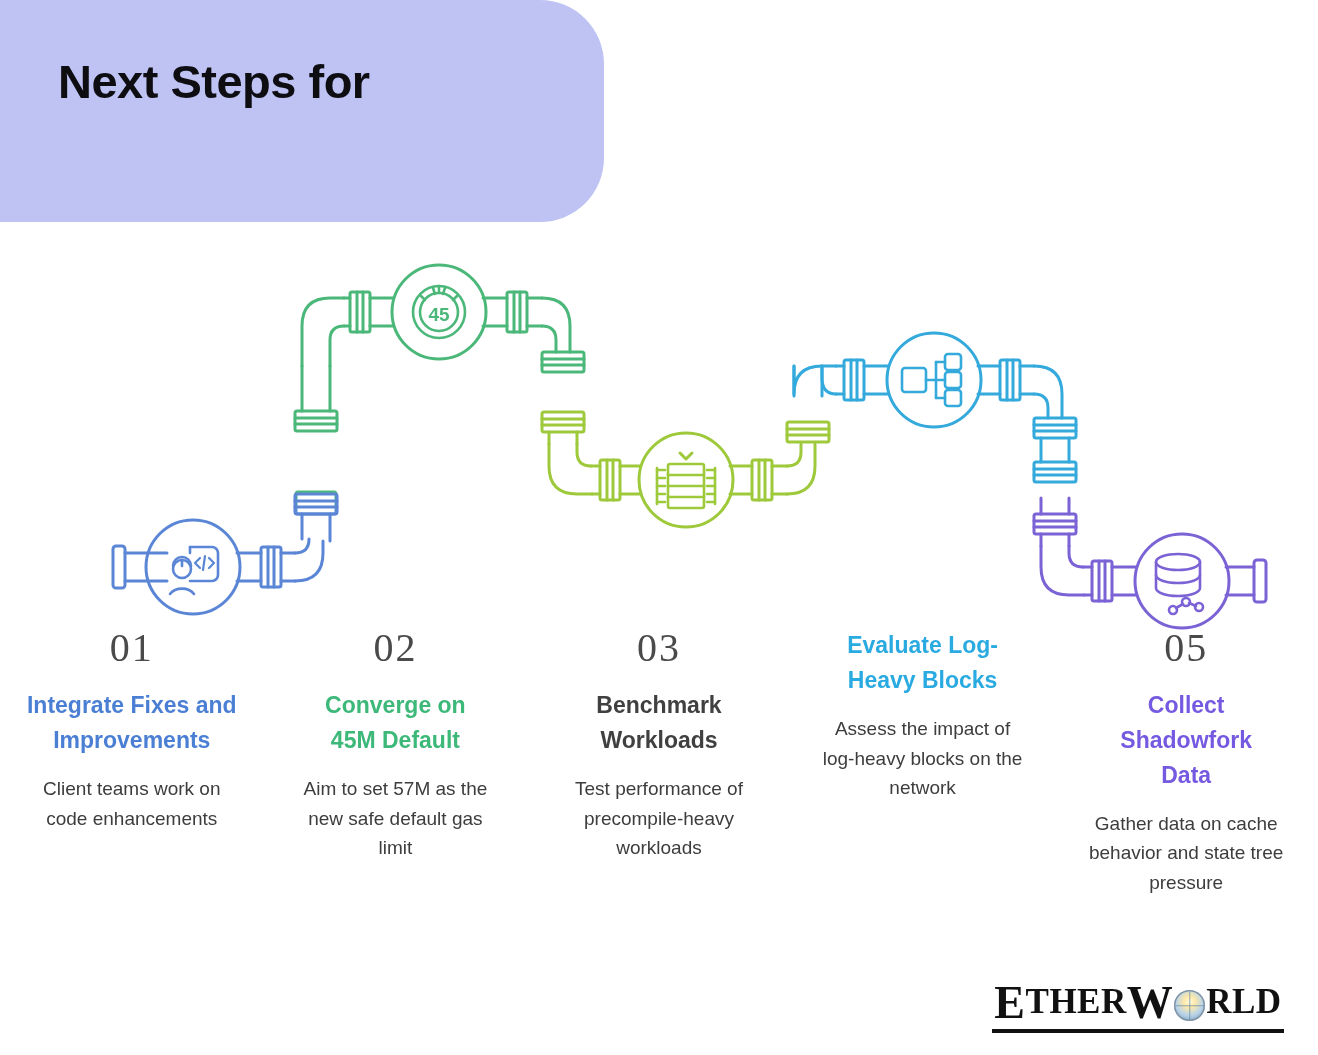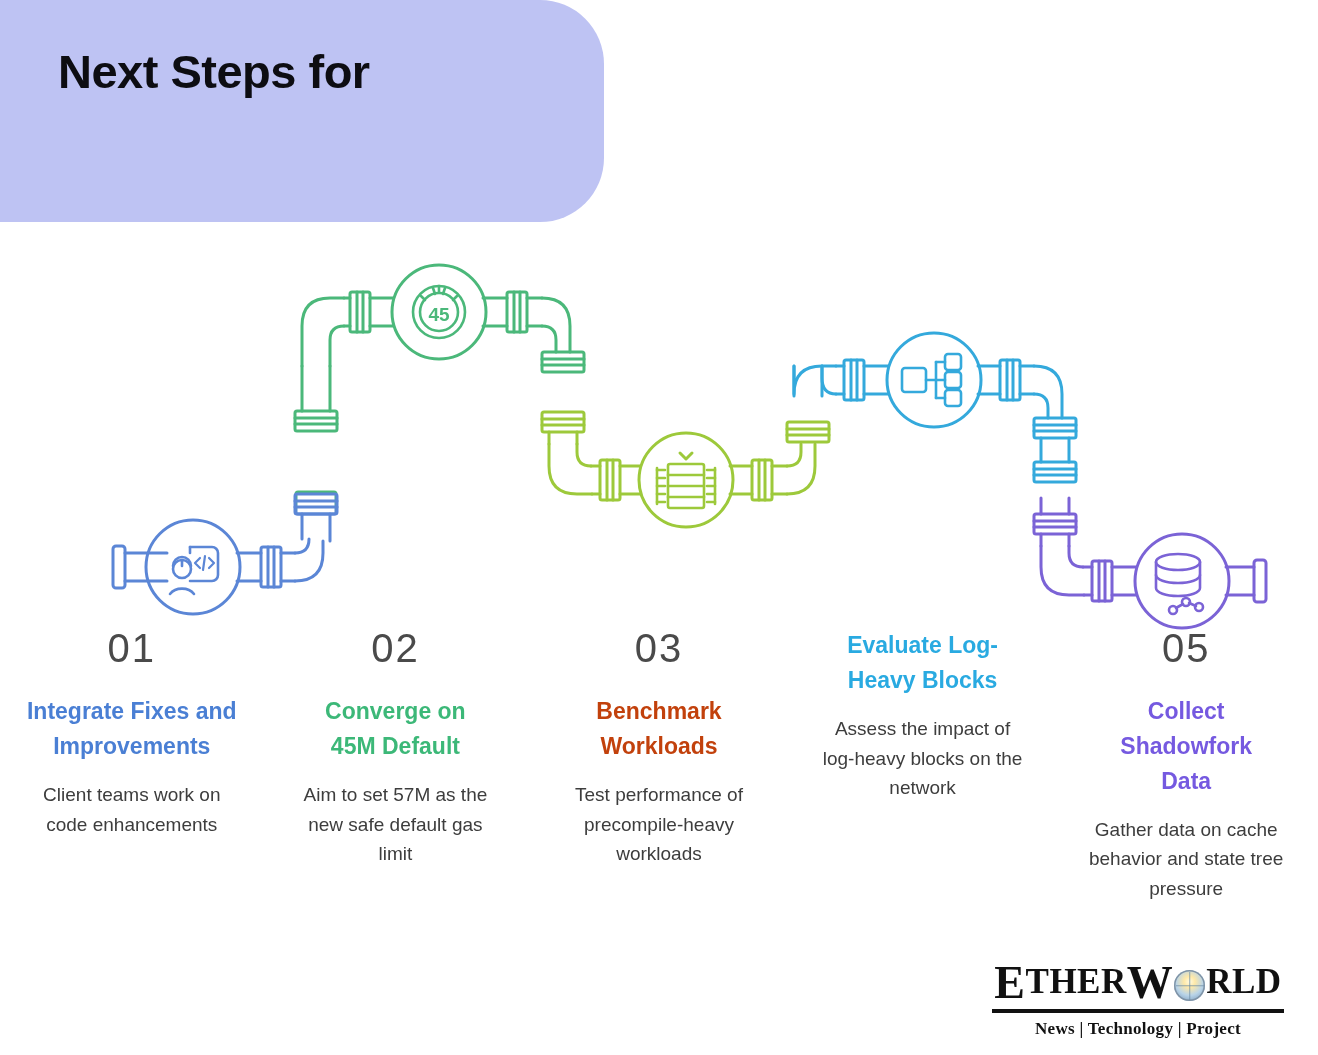--- a/index.html
+++ b/index.html
@@ -16,21 +16,21 @@
   
   .title-banner{
     position:absolute;left:0;top:0;
     width:604px;height:222px;
     background:#bec3f3;
     border-radius:0 64px 64px 0;
     border-top-left-radius:0;
     border-bottom-left-radius:0;
   }
   .title-text{
-    position:absolute;left:58px;top:36px;
+    position:absolute;left:58px;top:46px;
     width:520px;
     font-size:47px;
     font-weight:bold;
     line-height:1.52;
     color:#0d0d12;
     letter-spacing:-0.5px;
   }
   .title-text .l2{display:block;}
 
   
@@ -51,22 +51,22 @@
     text-align:center;
     padding:0 14px;
     box-sizing:border-box;
   }
   .step-num{
     font-size:40px;
     font-weight:300;
     color:#4a4a4a;
     letter-spacing:2px;
     line-height:1;
-    margin-bottom:26px;
-    font-family:Liberation Sans, sans-serif;
+    margin-bottom:20px;
+    font-family:Liberation Serif, serif;
   }
   .step-title{
     font-size:23px;
     font-weight:bold;
     line-height:1.52;
     margin-bottom:16px;
   }
   .step-desc{
     font-size:19px;
     font-weight:normal;
@@ -482,21 +482,21 @@
     </div>
 
     <div class="step step-2">
       <div class="step-num">02</div>
       <div class="step-title" style="color:#3cb878">Converge on 45M Default</div>
       <div class="step-desc">Aim to set 57M as the new safe default gas limit</div>
     </div>
 
     <div class="step step-3">
       <div class="step-num">03</div>
-      <div class="step-title" style="color:#c2410c">Benchmark Workloads</div>
+      <div class="step-title" style="color:#404040">Benchmark Workloads</div>
       <div class="step-desc">Test performance of precompile-heavy workloads</div>
     </div>
 
     <div class="step step-4">
       <div class="step-title" style="color:#29aae1">Evaluate Log-Heavy Blocks</div>
       <div class="step-desc">Assess the impact of log-heavy blocks on the network</div>
     </div>
 
     <div class="step step-5">
       <div class="step-num">05</div>
@@ -508,16 +508,15 @@
 
   <div class="logo">
     <div class="logo-word">
       <span class="cap">E</span>
         <span class="sc">THER</span>
         <span class="cap">W</span>
         <span class="logo-globe"></span>
         <span class="sc">RLD</span>
     </div>
     <div class="logo-rule"></div>
-    <div class="logo-tag">News | Technology | Project</div>
   </div>
 
 </div>
 
 </body></html>

